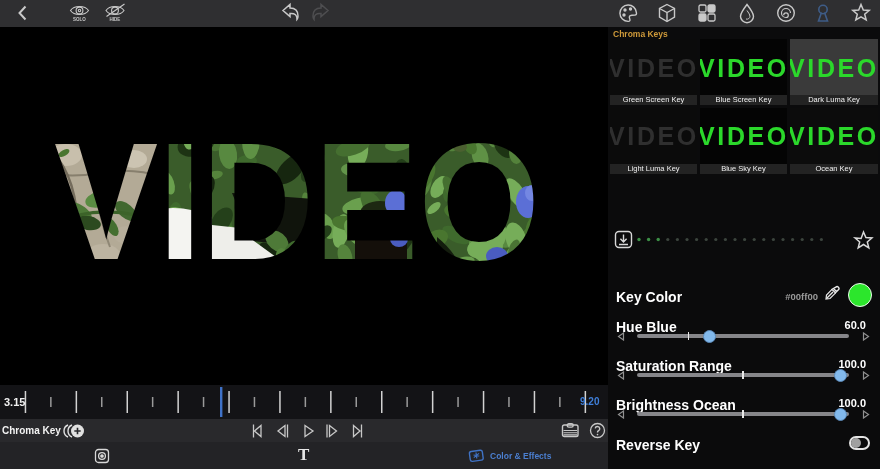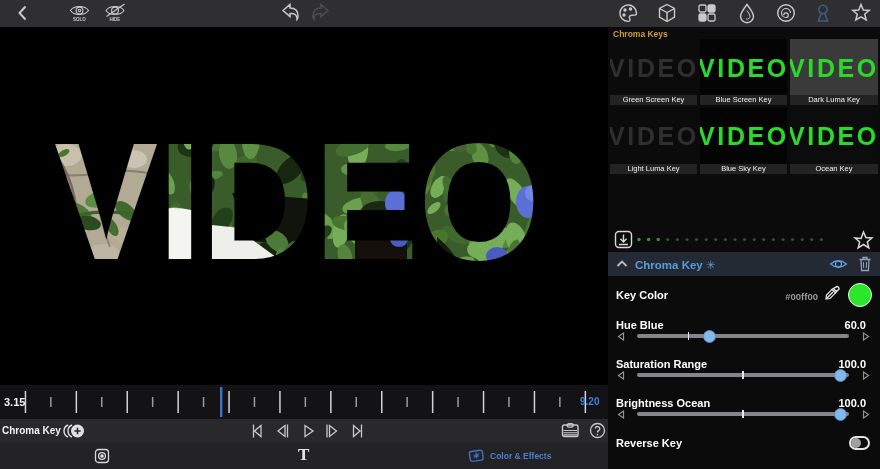--- a/index.html
+++ b/index.html
@@ -5,21 +5,21 @@
 #app{position:relative;width:880px;height:469px;background:#000;will-change:transform}
 .abs{position:absolute}
 .b{font-weight:bold}
 
 #topbar{left:0;top:0;width:880px;height:27px;background:#2f2f31}
 
 #rpanel{left:608px;top:27px;width:272px;height:442px;background:#0b0b0c}
 .thumb{position:absolute;width:87px;height:66px;background:#0b0b0b;overflow:hidden}
 .tvid{position:absolute;left:-7px;top:2px;width:101px;height:54px;display:flex;align-items:center;justify-content:center;font-weight:bold;font-size:25px;letter-spacing:2.6px;white-space:nowrap}
 .tlabel{position:absolute;left:0;bottom:0;width:100%;height:10px;background:#232323;color:#f0f0f0;font-weight:normal;font-size:7.5px;text-align:center;line-height:10px}
-.ctl-label{color:#fff;font-weight:bold;font-size:11px}
+.ctl-label{color:#fff;font-weight:bold;font-size:14px}
 .ctl-val{color:#fff;font-weight:bold;font-size:11px;text-align:right}
 .track{position:absolute;height:4px;background:#86868a;border-radius:2px}
 .thumbdot{position:absolute;width:13px;height:13px;border-radius:50%;background:#82b9ec;border:1px solid #5a87b5}
 </style></head>
 <body>
 <div id="app">
 
 <div class="abs" id="topbar">
   <svg class="abs" style="left:0;top:0" width="880" height="27" viewBox="0 0 880 27" fill="none" stroke="#c9c9c9" stroke-width="1.6">
 
@@ -342,34 +342,20 @@
           <circle cx="165.4" cy="12.5" r="1.6"></circle>
           <circle cx="175" cy="12.5" r="1.6"></circle>
           <circle cx="184.6" cy="12.5" r="1.6"></circle>
           <circle cx="194.2" cy="12.5" r="1.6"></circle>
           <circle cx="203.8" cy="12.5" r="1.6"></circle>
           <circle cx="213.4" cy="12.5" r="1.6"></circle>
     </g>
     <path d="M255.5 5 L257.9 10.6 L263.9 11 L259.3 14.9 L260.8 20.8 L255.5 17.5 L250.2 20.8 L251.7 14.9 L247.1 11 L253.1 11.4 Z" fill="none" stroke="#d8d8d8" stroke-width="1.5"></path>
   </svg>
 
-  <div class="abs" style="left:0;top:225px;width:272px;height:24px;background:#242a34">
-    <svg class="abs" style="left:8px;top:7px" width="12" height="10" viewBox="0 0 12 10" fill="none" stroke="#b8bcc4" stroke-width="1.8">
-          <path d="M1.5 7 L6 2.5 L10.5 7"></path>
-        </svg>
-    <div class="abs b" style="left:27px;top:5.5px;color:#5a9bdc;font-size:11.5px">Chroma Key <span style="font-weight:normal">✳</span></div>
-    <svg class="abs" style="left:221px;top:5px" width="19" height="14" viewBox="0 0 19 14" fill="none" stroke="#5a9bdc" stroke-width="1.3">
-      <path d="M1.5 7 Q9.5 0.5 17.5 7 Q9.5 13.5 1.5 7 Z"></path>
-          <circle cx="9.5" cy="7" r="3"></circle>
-    </svg>
-    <svg class="abs" style="left:250px;top:4px" width="14" height="16" viewBox="0 0 14 16" fill="none" stroke="#8fa0b8" stroke-width="1.3">
-      <path d="M1.5 3.5 L12.5 3.5 M5 3 L5 1.5 L9 1.5 L9 3 M3 3.5 L3.6 14.5 L10.4 14.5 L11 3.5"></path>
-      <path d="M5.4 6 L5.7 12 M8.6 6 L8.3 12" stroke-width="1"></path>
-    </svg>
-  </div>
 
   <div class="abs ctl-label" style="left:8px;top:262px">Key Color</div>
   <div class="abs b" style="left:150px;top:264px;color:#9a9a9a;font-size:9.5px;width:60px;text-align:right">#00ff00</div>
   <svg class="abs" style="left:216px;top:258px" width="16" height="16" viewBox="0 0 16 16" fill="none" stroke="#e8e8e8" stroke-width="1.4">
     <path d="M2.5 13.5 L9 7 M9.5 3.5 L12.5 6.5 M11.8 2.2 a 1.8 1.8 0 0 1 2.6 2.6 l -3 3 L 8 4.4 Z"></path>
     <path d="M8 4.4 L2.5 10 L2 14 L6 13.5 L11.6 7.9" stroke-width="1.2"></path>
   </svg>
   <div class="abs" style="left:240px;top:256px;width:24px;height:24px;border-radius:50%;background:#2ce62c;border:1.5px solid #eef8ee"></div>
 
   <div class="abs ctl-label" style="left:8px;top:292px">Hue Blue</div>

